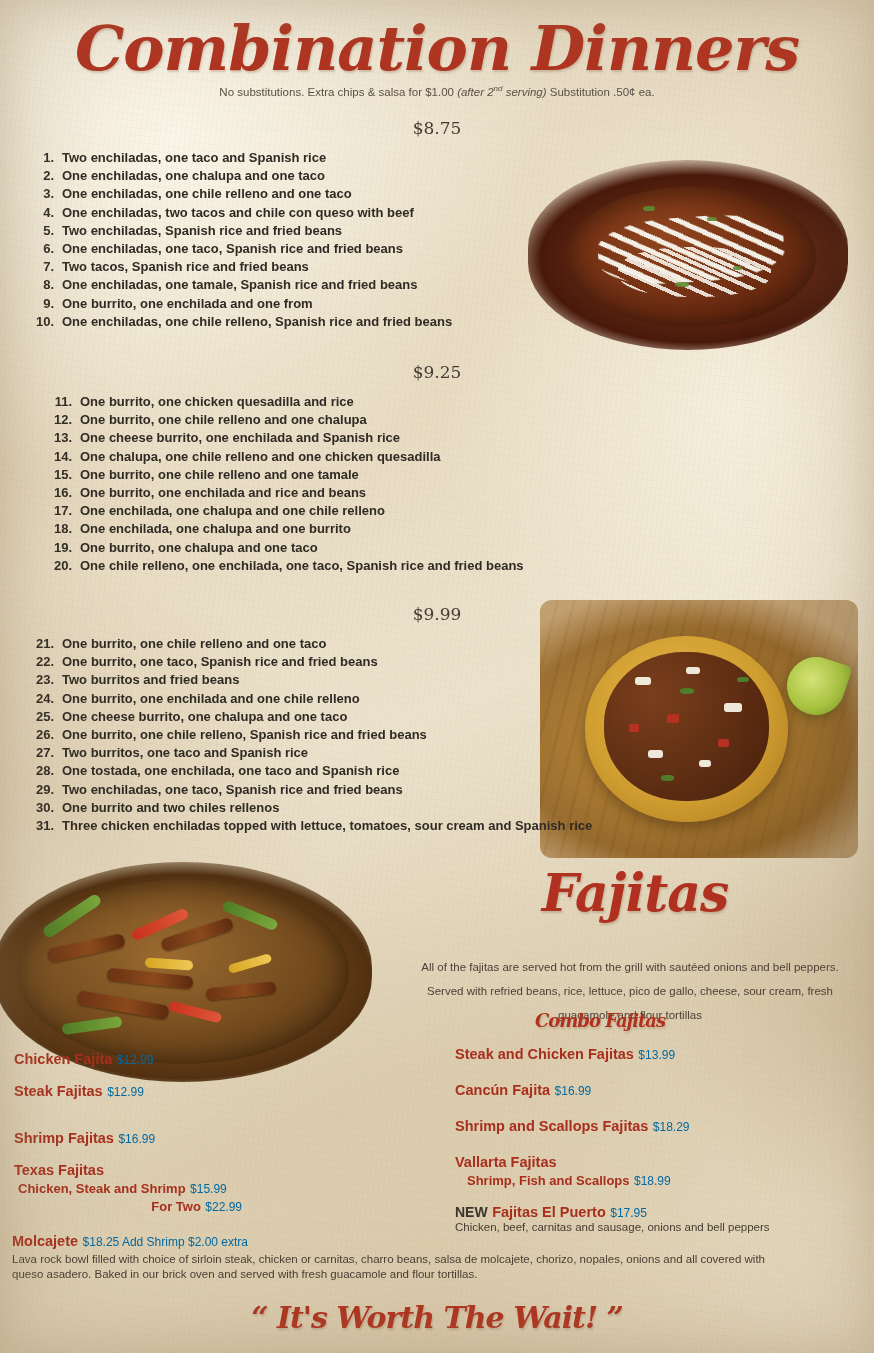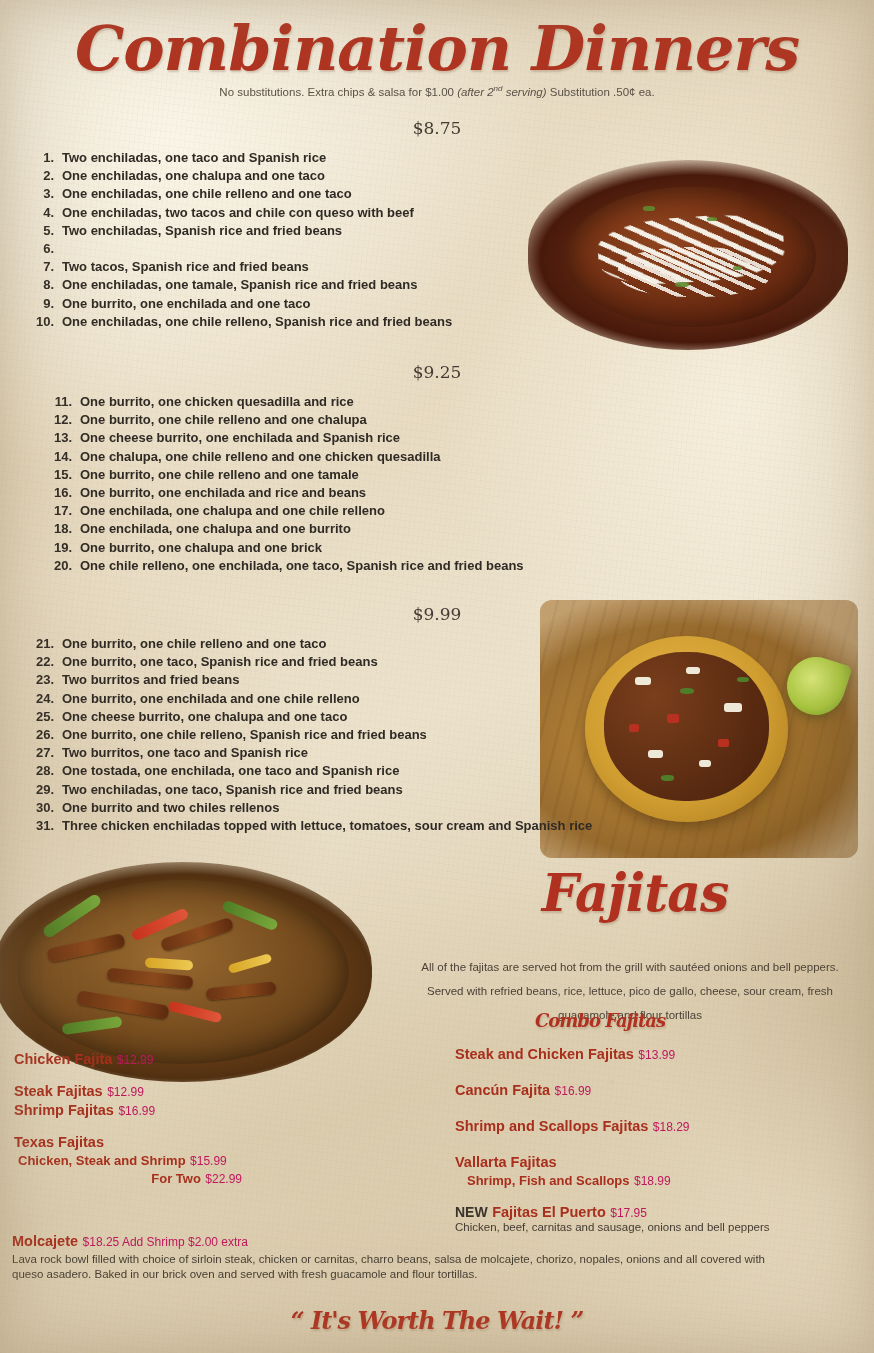--- a/index.html
+++ b/index.html
@@ -211,21 +211,21 @@
     font-size: 18px;
     text-align: center;
   }
 
   .item-name {
     color: #a82f1d;
     font-weight: bold;
     font-size: 14.5px;
   }
   .item-price {
-    color: #be185d;
+    color: #0369a1;
     font-weight: normal;
     font-size: 12px;
   }
   .item-sub {
     color: #a82f1d;
     font-size: 13px;
     font-weight: bold;
     margin-top: 22px;
   }
   .item-new { color: #3b342c; font-weight: bold; font-size: 14px; }
@@ -238,21 +238,21 @@
 
   #molcajete-block {
     position: absolute; left: 12px; top: 1232px; width: 780px;
   }
   #molcajete-block .desc {
     font-size: 11.5px; color: #453d33; line-height: 15px; margin-top: 2px;
   }
 
   #footer-slogan {
     position: absolute; bottom: 18px; left: 0; right: 0;
-    font-size: 24px;
+    font-size: 30px;
     text-align: center;
   }
 </style>
 </head>
 <body>
 
 <div class="bg"></div>
 
 <div class="page">
 
@@ -289,32 +289,33 @@
       <div class="row">
         <span class="num">4.</span>
         <span class="txt">One enchiladas, two tacos and chile con queso with beef</span>
       </div>
       <div class="row">
         <span class="num">5.</span>
         <span class="txt">Two enchiladas, Spanish rice and fried beans</span>
       </div>
       <div class="row">
         <span class="num">6.</span>
+        <span class="txt">One enchiladas, one taco, Spanish rice and fried beans</span>
       </div>
       <div class="row">
         <span class="num">7.</span>
         <span class="txt">Two tacos, Spanish rice and fried beans</span>
       </div>
       <div class="row">
         <span class="num">8.</span>
         <span class="txt">One enchiladas, one tamale, Spanish rice and fried beans</span>
       </div>
       <div class="row">
         <span class="num">9.</span>
-        <span class="txt">One burrito, one enchilada and one taco</span>
+        <span class="txt">One burrito, one enchilada and one from</span>
       </div>
       <div class="row">
         <span class="num">10.</span>
         <span class="txt">One enchiladas, one chile relleno, Spanish rice and fried beans</span>
       </div>
     </div>
 
   <div class="price-head" style="top:362px;">$9.25</div>
   <div class="combo-list" id="combo-list-2" style="top:393px;margin-left:18px;">
       <div class="row">
@@ -344,21 +345,21 @@
       <div class="row">
         <span class="num">17.</span>
         <span class="txt">One enchilada, one chalupa and one chile relleno</span>
       </div>
       <div class="row">
         <span class="num">18.</span>
         <span class="txt">One enchilada, one chalupa and one burrito</span>
       </div>
       <div class="row">
         <span class="num">19.</span>
-        <span class="txt">One burrito, one chalupa and one brick</span>
+        <span class="txt">One burrito, one chalupa and one taco</span>
       </div>
       <div class="row">
         <span class="num">20.</span>
         <span class="txt">One chile relleno, one enchilada, one taco, Spanish rice and fried beans</span>
       </div>
     </div>
 
   <div class="photo" id="photo-tacos">
     <div class="board"></div>
     <div class="tortilla"></div>
@@ -443,21 +444,21 @@
 
   <div class="script-title" id="fajitas-title">Fajitas</div>
   <div id="fajitas-desc">All of the fajitas are served hot from the grill with sautéed onions and bell peppers. Served with refried beans, rice, lettuce, pico de gallo, cheese, sour cream, fresh guacamole and flour tortillas</div>
   <div class="script-title" id="combo-fajitas-title">Combo Fajitas</div>
 
   <div class="col-left" style="top:1050px;">
     <div class="fj" style="margin-bottom:14px;">
       <span class="item-name">Chicken Fajita</span>
       <span class="item-price">$12.99</span>
     </div>
-    <div class="fj" style="margin-bottom:1px;">
+    <div class="fj" style="margin-bottom:29px;">
       <span class="item-name">Steak Fajitas</span>
       <span class="item-price">$12.99</span>
     </div>
     <div class="fj" style="margin-bottom:14px;">
       <span class="item-name">Shrimp Fajitas</span>
       <span class="item-price">$16.99</span>
     </div>
     <div class="fj">
       <div><span class="item-name">Texas Fajitas</span></div>
       <div style="padding-left:4px;">

